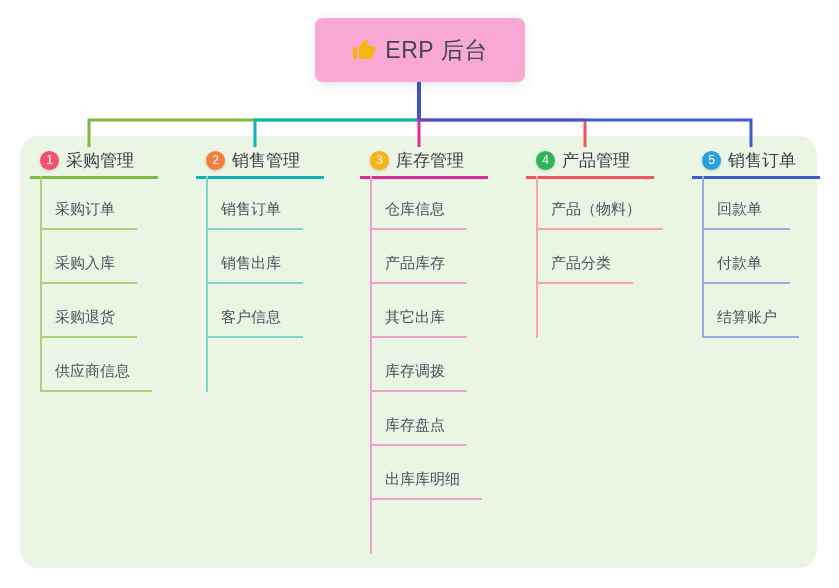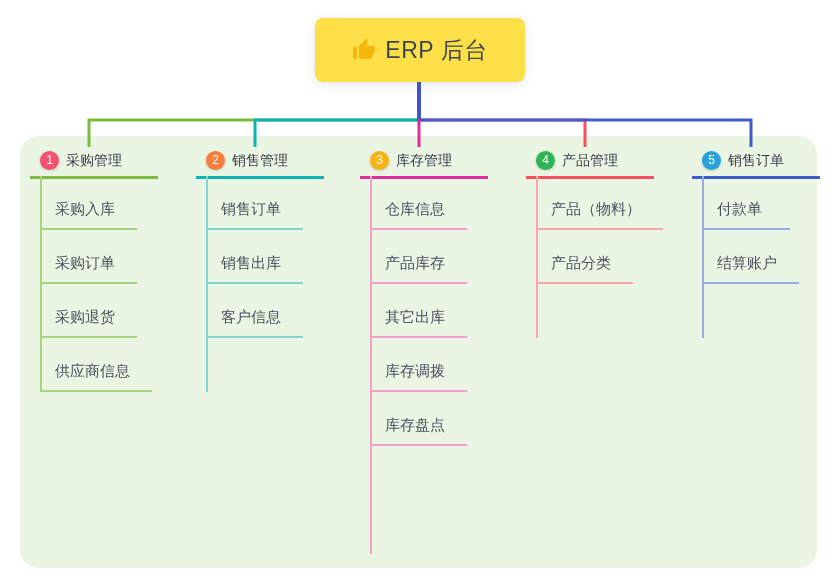--- a/index.html
+++ b/index.html
@@ -10,38 +10,38 @@
   }
   .panel{
     position:absolute;left:20px;top:136px;width:797px;height:432px;
     border-radius:18px;background:#eaf6e3;
   }
   .connectors{
     position:absolute;left:0;top:0;width:839px;height:588px;pointer-events:none;
   }
   .root-card{
     position:absolute;left:315px;top:18px;width:210px;height:64px;
-    background:#fde047;border-radius:8px;
+    background:#f9a8d4;border-radius:8px;
     box-shadow:0 3px 12px rgba(60,70,90,.12), 0 0 0 1px rgba(0,0,0,.02);
     display:flex;align-items:center;justify-content:center;gap:9px;
     z-index:3;cursor:pointer;
   }
   .root-label{font-size:23px;color:#3d4654;letter-spacing:.5px;}
   .branch{position:absolute;top:148px;width:160px;z-index:2;}
   .branch-header{
     display:flex;align-items:center;gap:7px;
     width:118px;height:25px;padding:0 0 3px 10px;box-sizing:content-box;
     border-bottom:3px solid var(--main);cursor:pointer;
   }
   .badge{
     width:19px;height:19px;border-radius:50%;flex:0 0 19px;
     background:var(--badge);color:#fff;font-size:12px;line-height:19px;
     text-align:center;box-shadow:0 1px 3px rgba(0,0,0,.18);
   }
-  .branch-label{font-size:14px;color:#3a3a45;white-space:nowrap;}
+  .branch-label{font-size:17px;color:#3a3a45;white-space:nowrap;}
   .spine{
     position:absolute;left:10px;top:28px;width:2px;background:var(--light);
   }
   ul.children{
     position:absolute;left:10px;top:28px;margin:0;padding:0;list-style:none;
   }
   ul.children li{
     box-sizing:border-box;height:54px;width:max-content;min-width:88px;
     display:flex;align-items:flex-end;
     padding:0 22px 9px 15px;border-bottom:2px solid var(--light);
@@ -71,22 +71,22 @@
   <span class="root-label">ERP 后台</span>
 </div>
 
 <div class="branch" style="left: 30px; --main: #7cb93e; --light: #a9d27f; --badge: #f4516c;">
   <div class="branch-header">
     <span class="badge">1</span>
     <span class="branch-label">采购管理</span>
   </div>
   <div class="spine" style="height:216px"></div>
   <ul class="children">
+    <li>采购订单</li>
     <li>采购入库</li>
-    <li>采购订单</li>
     <li>采购退货</li>
     <li>供应商信息</li>
   </ul>
 </div>
 
 <div class="branch" style="left: 196px; --main: #0db4b4; --light: #7fd5d0; --badge: #f57e3e;">
   <div class="branch-header">
     <span class="badge">2</span>
     <span class="branch-label">销售管理</span>
   </div>
@@ -103,20 +103,21 @@
     <span class="badge">3</span>
     <span class="branch-label">库存管理</span>
   </div>
   <div class="spine" style="height:378px"></div>
   <ul class="children">
     <li>仓库信息</li>
     <li>产品库存</li>
     <li>其它出库</li>
     <li>库存调拨</li>
     <li>库存盘点</li>
+    <li>出库库明细</li>
   </ul>
 </div>
 
 <div class="branch" style="left: 526px; --main: #f5515f; --light: #f9a4a9; --badge: #2eb454;">
   <div class="branch-header">
     <span class="badge">4</span>
     <span class="branch-label">产品管理</span>
   </div>
   <div class="spine" style="height:162px"></div>
   <ul class="children">
@@ -125,16 +126,17 @@
   </ul>
 </div>
 
 <div class="branch" style="left: 692px; --main: #3f5acb; --light: #97aae4; --badge: #2ba0dc;">
   <div class="branch-header">
     <span class="badge">5</span>
     <span class="branch-label">销售订单</span>
   </div>
   <div class="spine" style="height:162px"></div>
   <ul class="children">
+    <li>回款单</li>
     <li>付款单</li>
     <li>结算账户</li>
   </ul>
 </div>
 
 </body></html>

